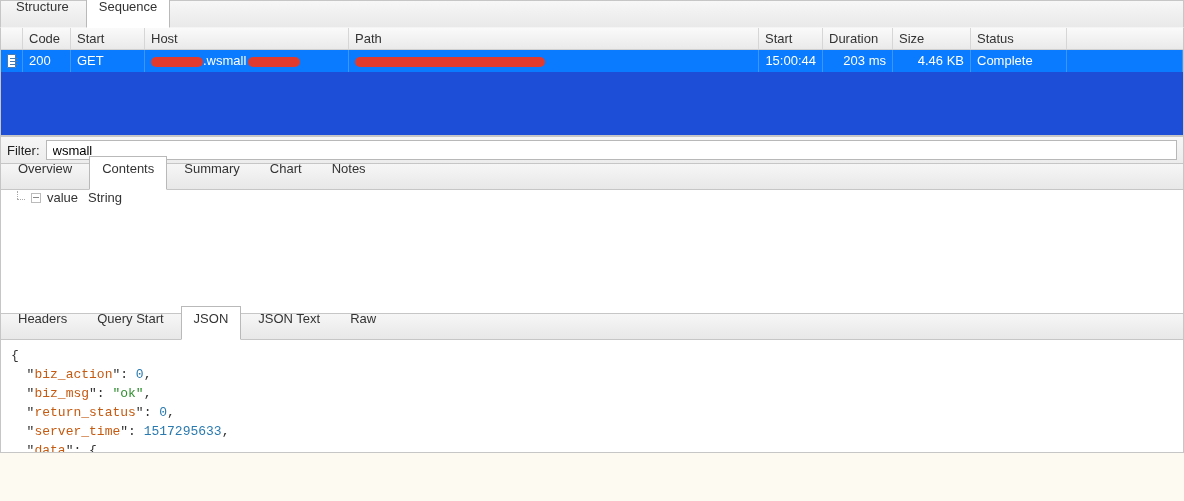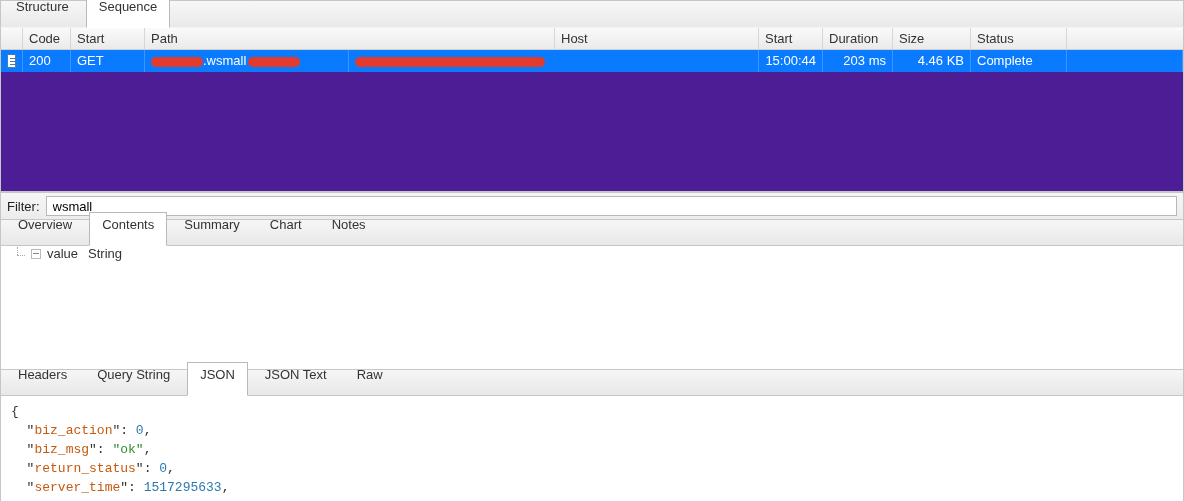--- a/index.html
+++ b/index.html
@@ -34,22 +34,22 @@
     background: #fff;
     border-color: #b9b9b9;
     border-bottom: 1px solid #fff;
     position: relative;
     top: 1px;
   }
   
   .grid {
     border: 1px solid #c6c6c6;
     border-top: none;
-    background: #4c1d95;
-    height: 164px;
+    background: #1d4ed8;
+    height: 108px;
     overflow: hidden;
   }
   .grid-head, .grid-row {
     display: flex;
     align-items: stretch;
     height: 22px;
     line-height: 22px;
   }
   .grid-head {
     background: linear-gradient(#fafafa,#eaeaea);
@@ -200,22 +200,22 @@
 <div class="top-tabs">
   <div class="tab">Structure</div>
   <div class="tab active">Sequence</div>
 </div>
 
 <div class="grid">
   <div class="grid-head">
     <div class="cell col-icon"></div>
     <div class="cell col-code">Code</div>
     <div class="cell col-method">Start</div>
+    <div class="cell col-host">Host</div>
     <div class="cell col-path">Path</div>
-    <div class="cell col-host">Host</div>
     <div class="cell col-start">Start</div>
     <div class="cell col-dur">Duration</div>
     <div class="cell col-size">Size</div>
     <div class="cell col-status">Status</div>
   </div>
   <div class="grid-row">
     <div class="cell col-icon">
         <span class="file-icon"></span>
       </div>
     <div class="cell col-code">200</div>
@@ -251,21 +251,21 @@
   <div class="tree-node">
     <span class="tree-twig"></span>
     <span class="tree-icon"></span>
     <span>value</span>
     <span style="margin-left:4px">String</span>
   </div>
 </div>
 
 <div class="bot-tabs">
   <div class="tab">Headers</div>
-  <div class="tab">Query String</div>
+  <div class="tab">Query Start</div>
   <div class="tab active">JSON</div>
   <div class="tab">JSON Text</div>
   <div class="tab">Raw</div>
 </div>
 
 <div class="json-pane"><span class="p">{</span>
   <span class="p">"</span><span class="k">biz_action</span><span class="p">": </span><span class="n">0</span><span class="p">,</span>
   <span class="p">"</span><span class="k">biz_msg</span><span class="p">": </span><span class="s">"ok"</span><span class="p">,</span>
   <span class="p">"</span><span class="k">return_status</span><span class="p">": </span><span class="n">0</span><span class="p">,</span>
   <span class="p">"</span><span class="k">server_time</span><span class="p">": </span><span class="n">1517295633</span><span class="p">,</span>

